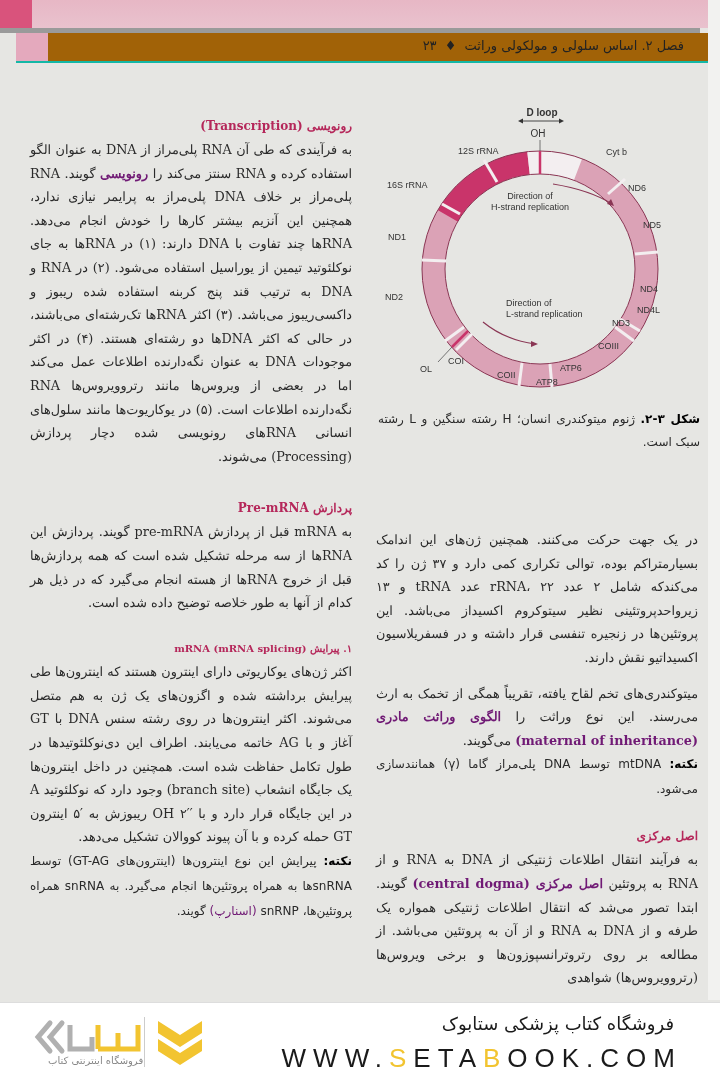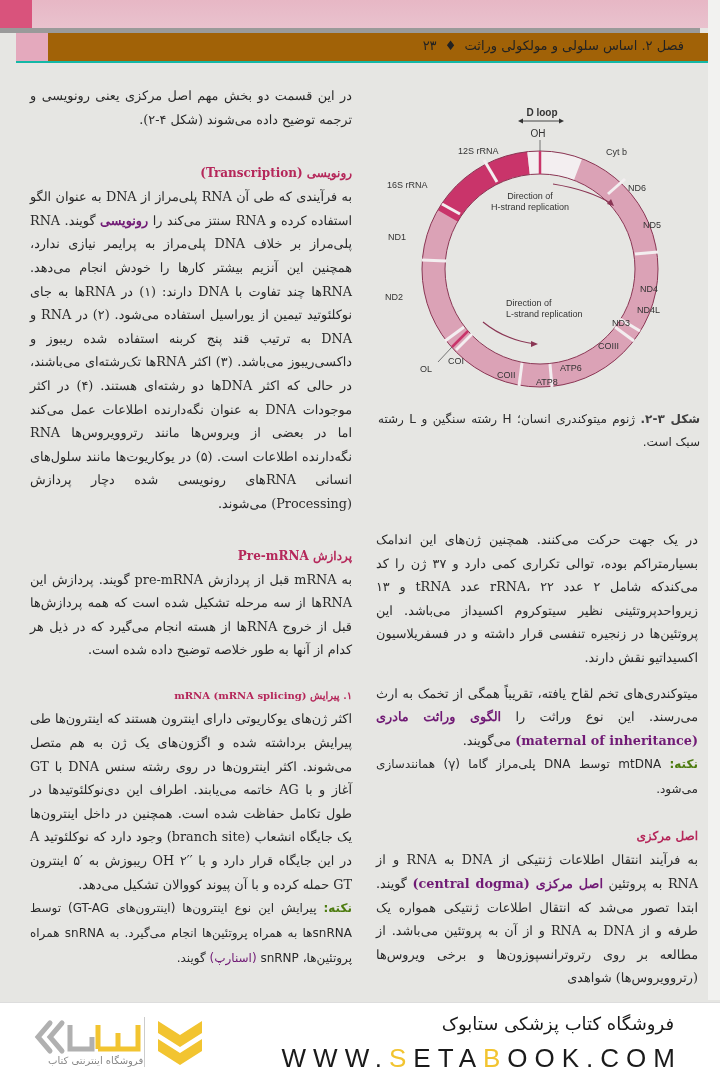--- a/index.html
+++ b/index.html
@@ -32,30 +32,30 @@
   .col { position: absolute; direction: rtl; text-align: justify; font-size: 12.8px; line-height: 23.6px; }
   .col-left { left: 30px; width: 322px; top: 84px; }
   .col-right { left: 376px; width: 322px; }
   .col p { margin: 0; }
   .h-sec { color: #b5275a; font-weight: bold; font-size: 12px; margin: 30px 0 0 0; line-height: 24px; }
   .h-sub { color: #b5275a; font-weight: bold; font-size: 10px; margin: 22px 0 0 0; }
   .hl { color: #701a75; font-weight: bold; }
   .note {
     font-family: "DejaVu Sans", sans-serif; font-size: 12px; line-height: 25px; margin-top: 16px;
   }
-  .note .lbl { color: #4d7c0f; font-weight: bold; }
+  .note .lbl { color: #000000; font-weight: bold; }
 
   .figure { position: absolute; left: 380px; top: 104px; width: 320px; height: 300px; }
   .figure svg { width: 320px; height: 300px; }
   .fig-label { font-family: "Liberation Sans", sans-serif; font-size: 9px; fill: #333; }
   .caption {
     position: absolute; left: 378px; top: 408px; width: 322px; direction: rtl; text-align: justify;
     font-family: "DejaVu Sans", sans-serif; font-size: 12px; line-height: 23px;
   }
-  .caption .fig-num { color: #404040; font-weight: bold; margin-top: 21px; }
+  .caption .fig-num { color: #000000; font-weight: bold; margin-top: 21px; }
 
   .footer {
     position: absolute; left: 0; top: 1002px; width: 720px; height: 78px; background: #ffffff;
     border-top: 1px solid #ddd;
   }
   .brand-store {
     position: absolute; right: 46px; top: 10px; direction: rtl;
     font-family: "DejaVu Sans", sans-serif; font-size: 18px; color: #1a1a1a;
   }
   .brand-url {
@@ -81,21 +81,20 @@
   <div class="tab"></div>
   <div class="header-title">
     <span>فصل ۲. اساس سلولی و مولکولی وراثت</span>
     <span class="bullet">♦</span>
     <span>۲۳</span>
   </div>
 </div>
 <div class="right-edge"></div>
 
 <div class="col col-left">
-  <p>در این قسمت دو بخش مهم اصل مرکزی یعنی رونویسی و ترجمه توضیح داده می‌شوند (شکل ۴-۲).</p>
 
   <h2 class="h-sec">رونویسی (Transcription)</h2>
   <p><span>به فرآیندی که طی آن RNA پلی‌مراز از DNA به عنوان الگو استفاده کرده و RNA سنتز می‌کند را </span><span class="hl">رونویسی</span><span> گویند. RNA پلی‌مراز بر خلاف DNA پلی‌مراز به پرایمر نیازی ندارد، همچنین این آنزیم بیشتر کارها را خودش انجام می‌دهد. RNAها چند تفاوت با DNA دارند: (۱) در RNAها به جای نوکلئوتید تیمین از یوراسیل استفاده می‌شود. (۲) در RNA و DNA به ترتیب قند پنج کربنه استفاده شده ریبوز و داکسی‌ریبوز می‌باشد. (۳) اکثر RNAها تک‌رشته‌ای می‌باشند، در حالی که اکثر DNAها دو رشته‌ای هستند. (۴) در اکثر موجودات DNA به عنوان نگه‌دارنده اطلاعات عمل می‌کند اما در بعضی از ویروس‌ها مانند رتروویروس‌ها RNA نگه‌دارنده اطلاعات است. (۵) در یوکاریوت‌ها مانند سلول‌های انسانی RNAهای رونویسی شده دچار پردازش (Processing) می‌شوند.</span></p>
 
   <h2 class="h-sec" style="margin-top:28px">پردازش Pre-mRNA</h2>
   <p>به mRNA قبل از پردازش pre-mRNA گویند. پردازش این RNAها از سه مرحله تشکیل شده است که همه پردازش‌ها قبل از خروج RNAها از هسته انجام می‌گیرد که در ذیل هر کدام از آنها به طور خلاصه توضیح داده شده است.</p>
 
   <h3 class="h-sub">۱. پیرایش mRNA (mRNA splicing)</h3>
   <p>اکثر ژن‌های یوکاریوتی دارای اینترون هستند که اینترون‌ها طی پیرایش برداشته شده و اگزون‌های یک ژن به هم متصل می‌شوند. اکثر اینترون‌ها در روی رشته سنس DNA با GT آغاز و با AG خاتمه می‌یابند. اطراف این دی‌نوکلئوتیدها در طول تکامل حفاظت شده است. همچنین در داخل اینترون‌ها یک جایگاه انشعاب (branch site) وجود دارد که نوکلئوتید A در این جایگاه قرار دارد و با ′OH ۲′ ریبوزش به ′۵ اینترون GT حمله کرده و با آن پیوند کووالان تشکیل می‌دهد.</p>
 

